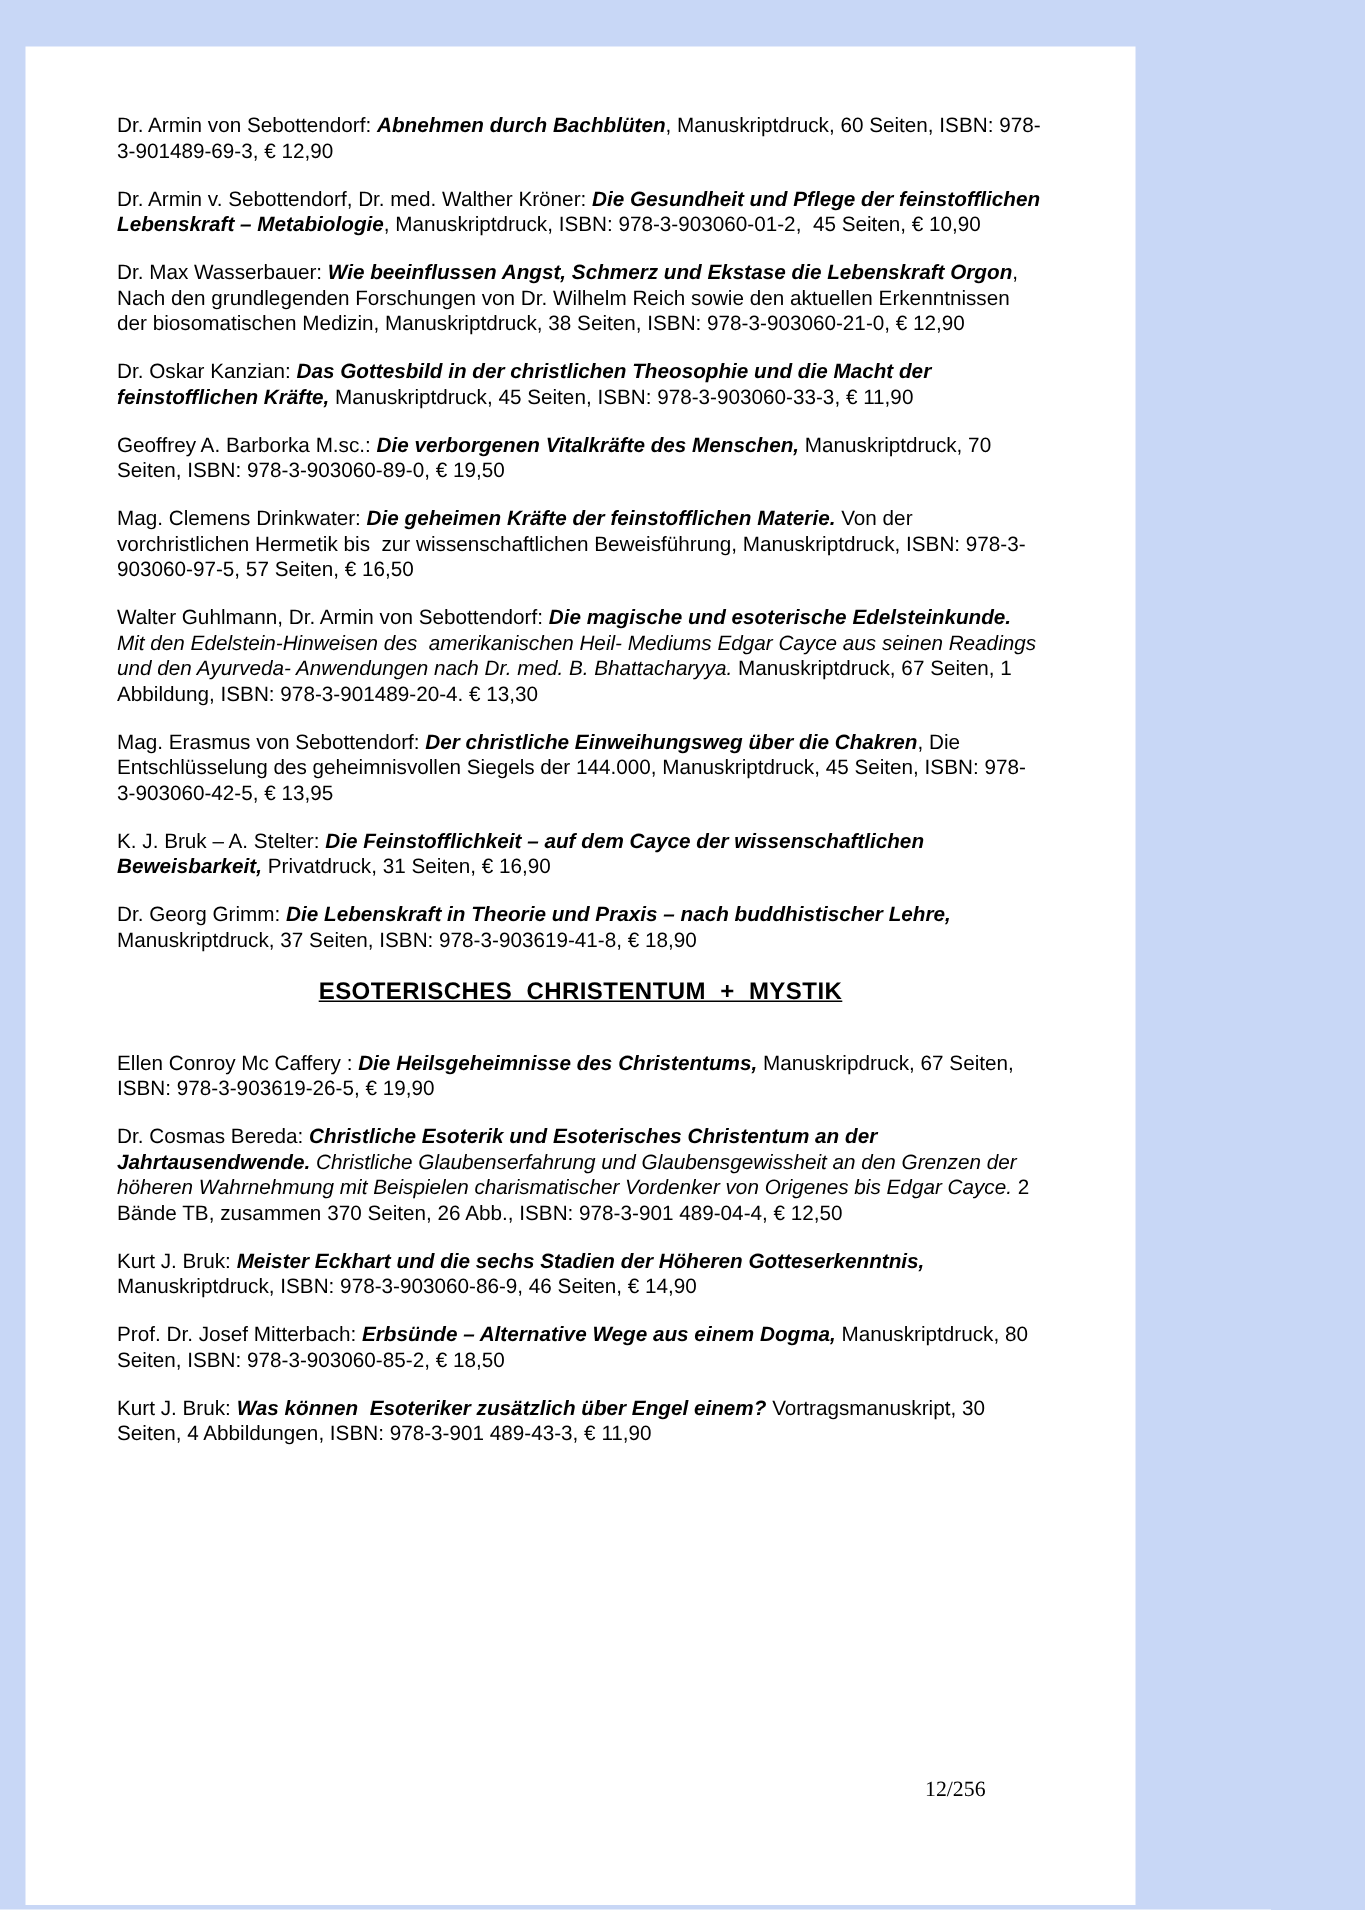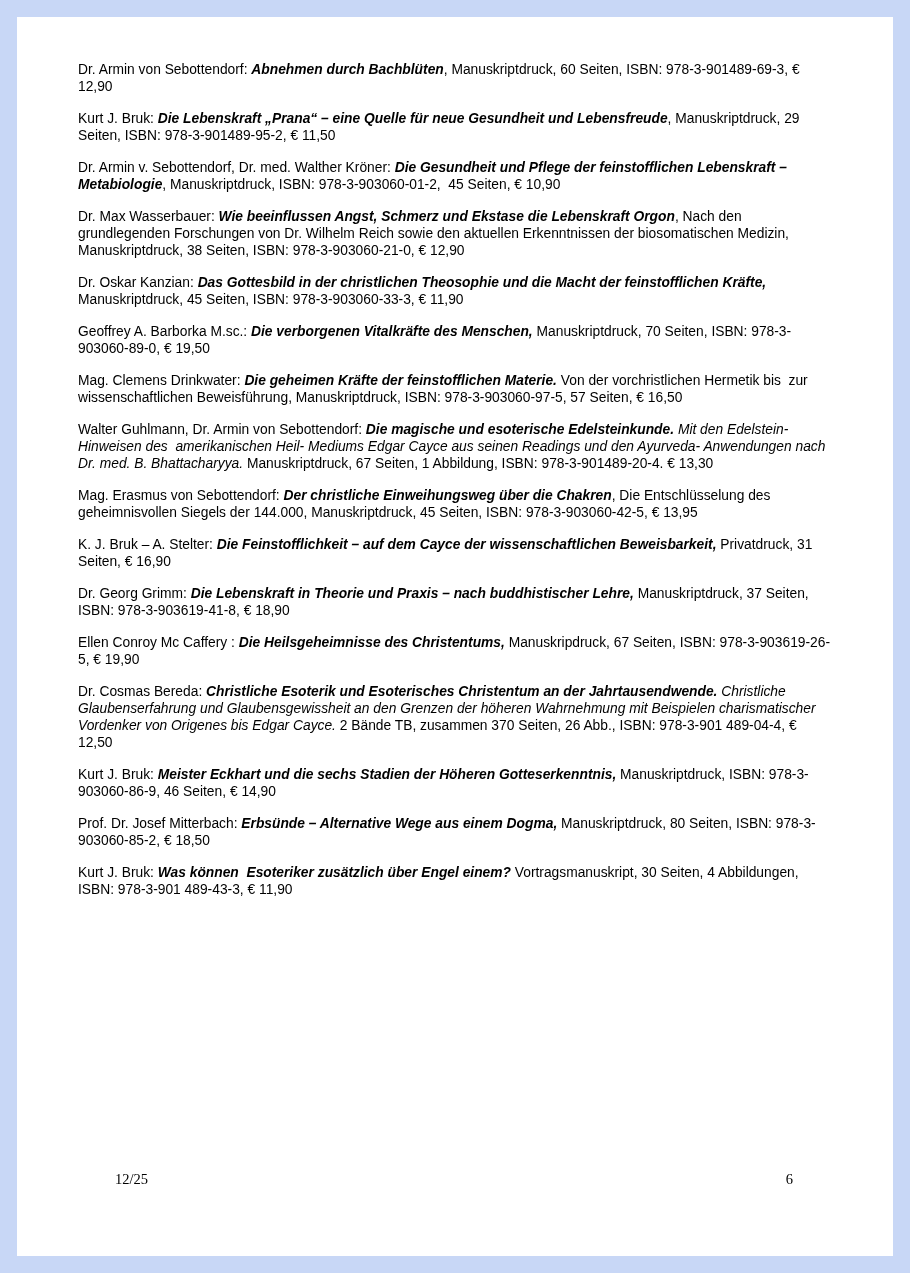--- a/index.html
+++ b/index.html
@@ -11,22 +11,22 @@
     height: 1273px;
     background: #c8d7f6;
     position: relative;
     font-family: "Liberation Sans", sans-serif;
     color: #000;
     overflow: hidden;
   }
   .page {
     position: absolute;
     left: 17px;
-    top: 17px;
-    width: 876px;
+    top: 31px;
+    width: 740px;
     height: 1239px;
     background: #ffffff;
     box-sizing: border-box;
   }
   .content {
     padding: 44px 61px 0 61px;
     font-size: 13.8px;
     line-height: 17px;
   }
   p.entry {
@@ -44,45 +44,45 @@
     margin: 18px 0 30px 0;
     letter-spacing: 0.3px;
     white-space: pre-wrap;
   }
   .footer {
     position: absolute;
     left: 0;
     right: 0;
     bottom: 68px;
     display: flex;
-    justify-content: space-between;
+    justify-content: flex-end;
     padding: 0 100px 0 98px;
     font-family: "Liberation Serif", serif;
     font-size: 14.5px;
     line-height: 17px;
   }
 </style>
 </head>
 <body style="background: rgb(200, 215, 246); color: rgb(0, 0, 0);">
 
 <div class="page" style="background: rgb(255, 255, 255);">
   <div class="content">
     <div id="section-1">
         <p class="entry"><span class="seg-regular">Dr. Armin von Sebottendorf: </span><span class="seg-bold-italic">Abnehmen durch Bachblüten</span><span class="seg-regular">, Manuskriptdruck, 60 Seiten, ISBN: 978-3-901489-69-3, € 12,90</span></p>
-        <p class="entry"><span class="seg-regular">Kurt J. Bruk: </span><span class="seg-bold-italic">Die Lebenskraft „Prana“ – eine Quelle für neue Gesundheit und Lebensfreude</span><span class="seg-regular">, Manuskriptdruck, 29 Seiten, ISBN: 978-3-901489-95-2, € 11,50</span></p>
         <p class="entry"><span class="seg-regular">Dr. Armin v. Sebottendorf, Dr. med. Walther Kröner: </span><span class="seg-bold-italic">Die Gesundheit und Pflege der feinstofflichen Lebenskraft – Metabiologie</span><span class="seg-regular">, Manuskriptdruck, ISBN: 978-3-903060-01-2,  45 Seiten, € 10,90</span></p>
         <p class="entry"><span class="seg-regular">Dr. Max Wasserbauer: </span><span class="seg-bold-italic">Wie beeinflussen Angst, Schmerz und Ekstase die Lebenskraft Orgon</span><span class="seg-regular">, Nach den grundlegenden Forschungen von Dr. Wilhelm Reich sowie den aktuellen Erkenntnissen der biosomatischen Medizin, Manuskriptdruck, 38 Seiten, ISBN: 978-3-903060-21-0, € 12,90</span></p>
         <p class="entry"><span class="seg-regular">Dr. Oskar Kanzian: </span><span class="seg-bold-italic">Das Gottesbild in der christlichen Theosophie und die Macht der feinstofflichen Kräfte,</span><span class="seg-regular"> Manuskriptdruck, 45 Seiten, ISBN: 978-3-903060-33-3, € 11,90</span></p>
         <p class="entry"><span class="seg-regular">Geoffrey A. Barborka M.sc.: </span><span class="seg-bold-italic">Die verborgenen Vitalkräfte des Menschen,</span><span class="seg-regular"> Manuskriptdruck, 70 Seiten, ISBN: 978-3-903060-89-0, € 19,50</span></p>
         <p class="entry"><span class="seg-regular">Mag. Clemens Drinkwater: </span><span class="seg-bold-italic">Die geheimen Kräfte der feinstofflichen Materie.</span><span class="seg-regular"> Von der vorchristlichen Hermetik bis  zur wissenschaftlichen Beweisführung, Manuskriptdruck, ISBN: 978-3-903060-97-5, 57 Seiten, € 16,50</span></p>
         <p class="entry"><span class="seg-regular">Walter Guhlmann, Dr. Armin von Sebottendorf: </span><span class="seg-bold-italic">Die magische und esoterische Edelsteinkunde.</span><span class="seg-italic"> Mit den Edelstein-Hinweisen des  amerikanischen Heil- Mediums Edgar Cayce aus seinen Readings und den Ayurveda- Anwendungen nach Dr. med. B. Bhattacharyya.</span><span class="seg-regular"> Manuskriptdruck, 67 Seiten, 1 Abbildung, ISBN: 978-3-901489-20-4. € 13,30</span></p>
         <p class="entry"><span class="seg-regular">Mag. Erasmus von Sebottendorf: </span><span class="seg-bold-italic">Der christliche Einweihungsweg über die Chakren</span><span class="seg-regular">, Die Entschlüsselung des geheimnisvollen Siegels der 144.000, Manuskriptdruck, 45 Seiten, ISBN: 978-3-903060-42-5, € 13,95</span></p>
         <p class="entry"><span class="seg-regular">K. J. Bruk – A. Stelter: </span><span class="seg-bold-italic">Die Feinstofflichkeit – auf dem Cayce der wissenschaftlichen Beweisbarkeit,</span><span class="seg-regular"> Privatdruck, 31 Seiten, € 16,90</span></p>
         <p class="entry"><span class="seg-regular">Dr. Georg Grimm: </span><span class="seg-bold-italic">Die Lebenskraft in Theorie und Praxis – nach buddhistischer Lehre,</span><span class="seg-regular"> Manuskriptdruck, 37 Seiten, ISBN: 978-3-903619-41-8, € 18,90</span></p>
       </div>
+    <h2 class="section-heading">ESOTERISCHES  CHRISTENTUM  +  MYSTIK</h2>
     <div id="section-2">
         <p class="entry"><span class="seg-regular">Ellen Conroy Mc Caffery : </span><span class="seg-bold-italic">Die Heilsgeheimnisse des Christentums,</span><span class="seg-regular"> Manuskripdruck, 67 Seiten, ISBN: 978-3-903619-26-5, € 19,90</span></p>
         <p class="entry"><span class="seg-regular">Dr. Cosmas Bereda: </span><span class="seg-bold-italic">Christliche Esoterik und Esoterisches Christentum an der Jahrtausendwende.</span><span class="seg-italic"> Christliche Glaubenserfahrung und Glaubensgewissheit an den Grenzen der höheren Wahrnehmung mit Beispielen charismatischer Vordenker von Origenes bis Edgar Cayce.</span><span class="seg-regular"> 2 Bände TB, zusammen 370 Seiten, 26 Abb., ISBN: 978-3-901 489-04-4, € 12,50</span></p>
         <p class="entry"><span class="seg-regular">Kurt J. Bruk: </span><span class="seg-bold-italic">Meister Eckhart und die sechs Stadien der Höheren Gotteserkenntnis,</span><span class="seg-regular"> Manuskriptdruck, ISBN: 978-3-903060-86-9, 46 Seiten, € 14,90</span></p>
         <p class="entry"><span class="seg-regular">Prof. Dr. Josef Mitterbach: </span><span class="seg-bold-italic">Erbsünde – Alternative Wege aus einem Dogma,</span><span class="seg-regular"> Manuskriptdruck, 80 Seiten, ISBN: 978-3-903060-85-2, € 18,50</span></p>
         <p class="entry"><span class="seg-regular">Kurt J. Bruk: </span><span class="seg-bold-italic">Was können  Esoteriker zusätzlich über Engel einem?</span><span class="seg-regular"> Vortragsmanuskript, 30 Seiten, 4 Abbildungen, ISBN: 978-3-901 489-43-3, € 11,90</span></p>
       </div>
   </div>
   <div class="footer">
     <span>12/25</span>

